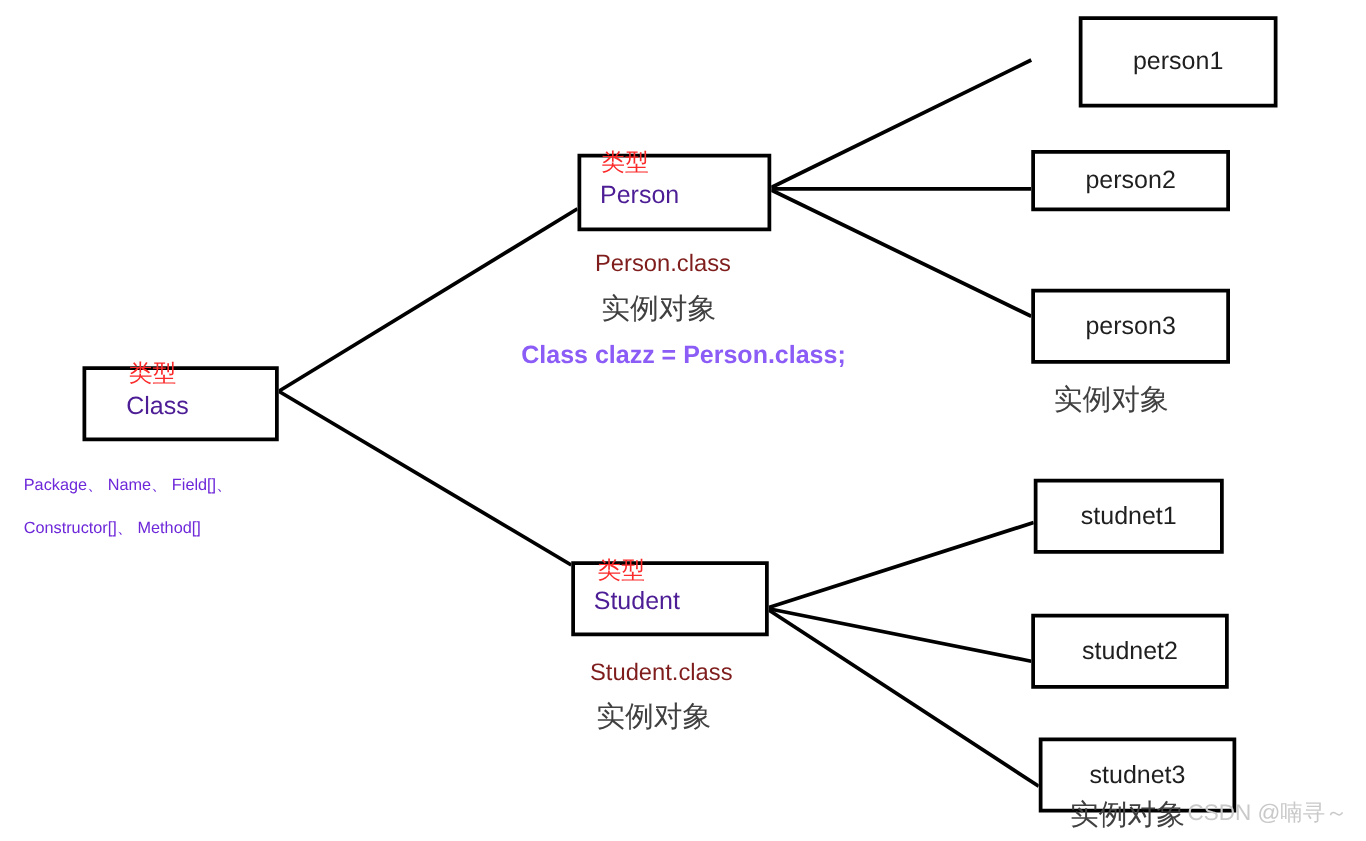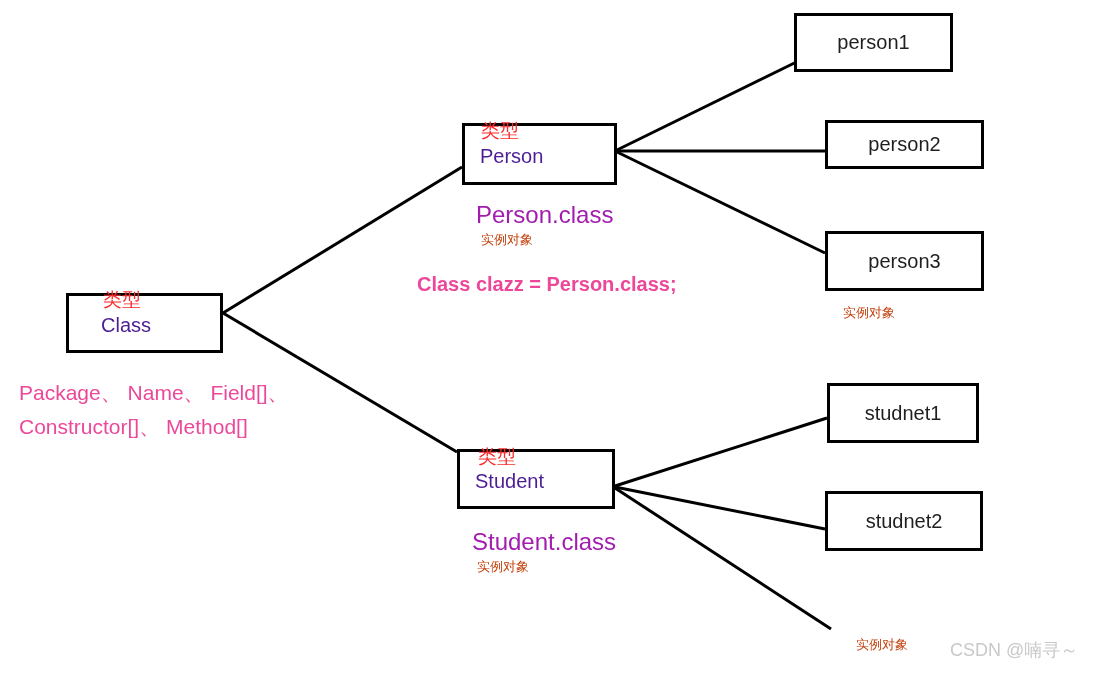--- a/index.html
+++ b/index.html
@@ -40,35 +40,35 @@
   }
   .tag {
     color: #fb2a2a;
     font-size: 19px;
   }
   .node-label {
     font-size: 20px;
     color: #4c1d95;
   }
   .file-label {
-    font-size: 24px;
-    color: #a21caf;
+    font-size: 19px;
+    color: #7f1d1d;
   }
   .caption-red {
-    color: #c2410c;
-    font-size: 13px;
+    color: #404040;
+    font-size: 23px;
   }
   .statement {
-    color: #ec4899;
+    color: #8b5cf6;
     font-size: 20px;
     font-weight: bold;
   }
   .members {
-    font-size: 21px;
-    color: #ec4899;
+    font-size: 13px;
+    color: #6d28d9;
   }
   .watermark {
     font-size: 18px;
     color: #c9c9c9;
     z-index: 4;
   }
 </style>
 </head>
 <body>
 
@@ -98,34 +98,37 @@
   <div class="txt file-label" style="left:476px; top:201px;">Person.class</div>
   <div class="txt caption-red" style="left:481px; top:233px;">实例对象</div>
   <div class="txt statement" style="left:417px; top:273px;">Class clazz = Person.class;</div>
 
   <div class="node" style="left:457px; top:449px; width:158px; height:60px;"></div>
   <div class="txt tag" style="left:478px; top:446px;">类型</div>
   <div class="txt node-label" style="left:475px; top:470px;">Student</div>
   <div class="txt file-label" style="left:472px; top:528px;">Student.class</div>
   <div class="txt caption-red" style="left:477px; top:560px;">实例对象</div>
 
-  <div class="node instance-node" style="left:794px; top:13px; width:159px; height:59px;">
+  <div class="node instance-node" style="left:863px; top:13px; width:159px; height:73px;">
     <span>person1</span>
   </div>
   <div class="node instance-node" style="left:825px; top:120px; width:159px; height:49px;">
     <span>person2</span>
   </div>
   <div class="node instance-node" style="left:825px; top:231px; width:159px; height:60px;">
     <span>person3</span>
   </div>
   <div class="txt caption-red" style="left:843px; top:306px;">实例对象</div>
 
   <div class="node instance-node" style="left:827px; top:383px; width:152px; height:60px;text-align:right;">
     <span>studnet1</span>
   </div>
   <div class="node instance-node" style="left:825px; top:491px; width:158px; height:60px;">
     <span>studnet2</span>
   </div>
+  <div class="node instance-node" style="left:831px; top:590px; width:158px; height:60px;">
+    <span>studnet3</span>
+  </div>
   <div class="txt caption-red" style="left:856px; top:638px;">实例对象</div>
 
   <div class="txt watermark" style="left:950px; top:640px;">CSDN @喃寻～</div>
 
 </div>
 
 </body></html>

